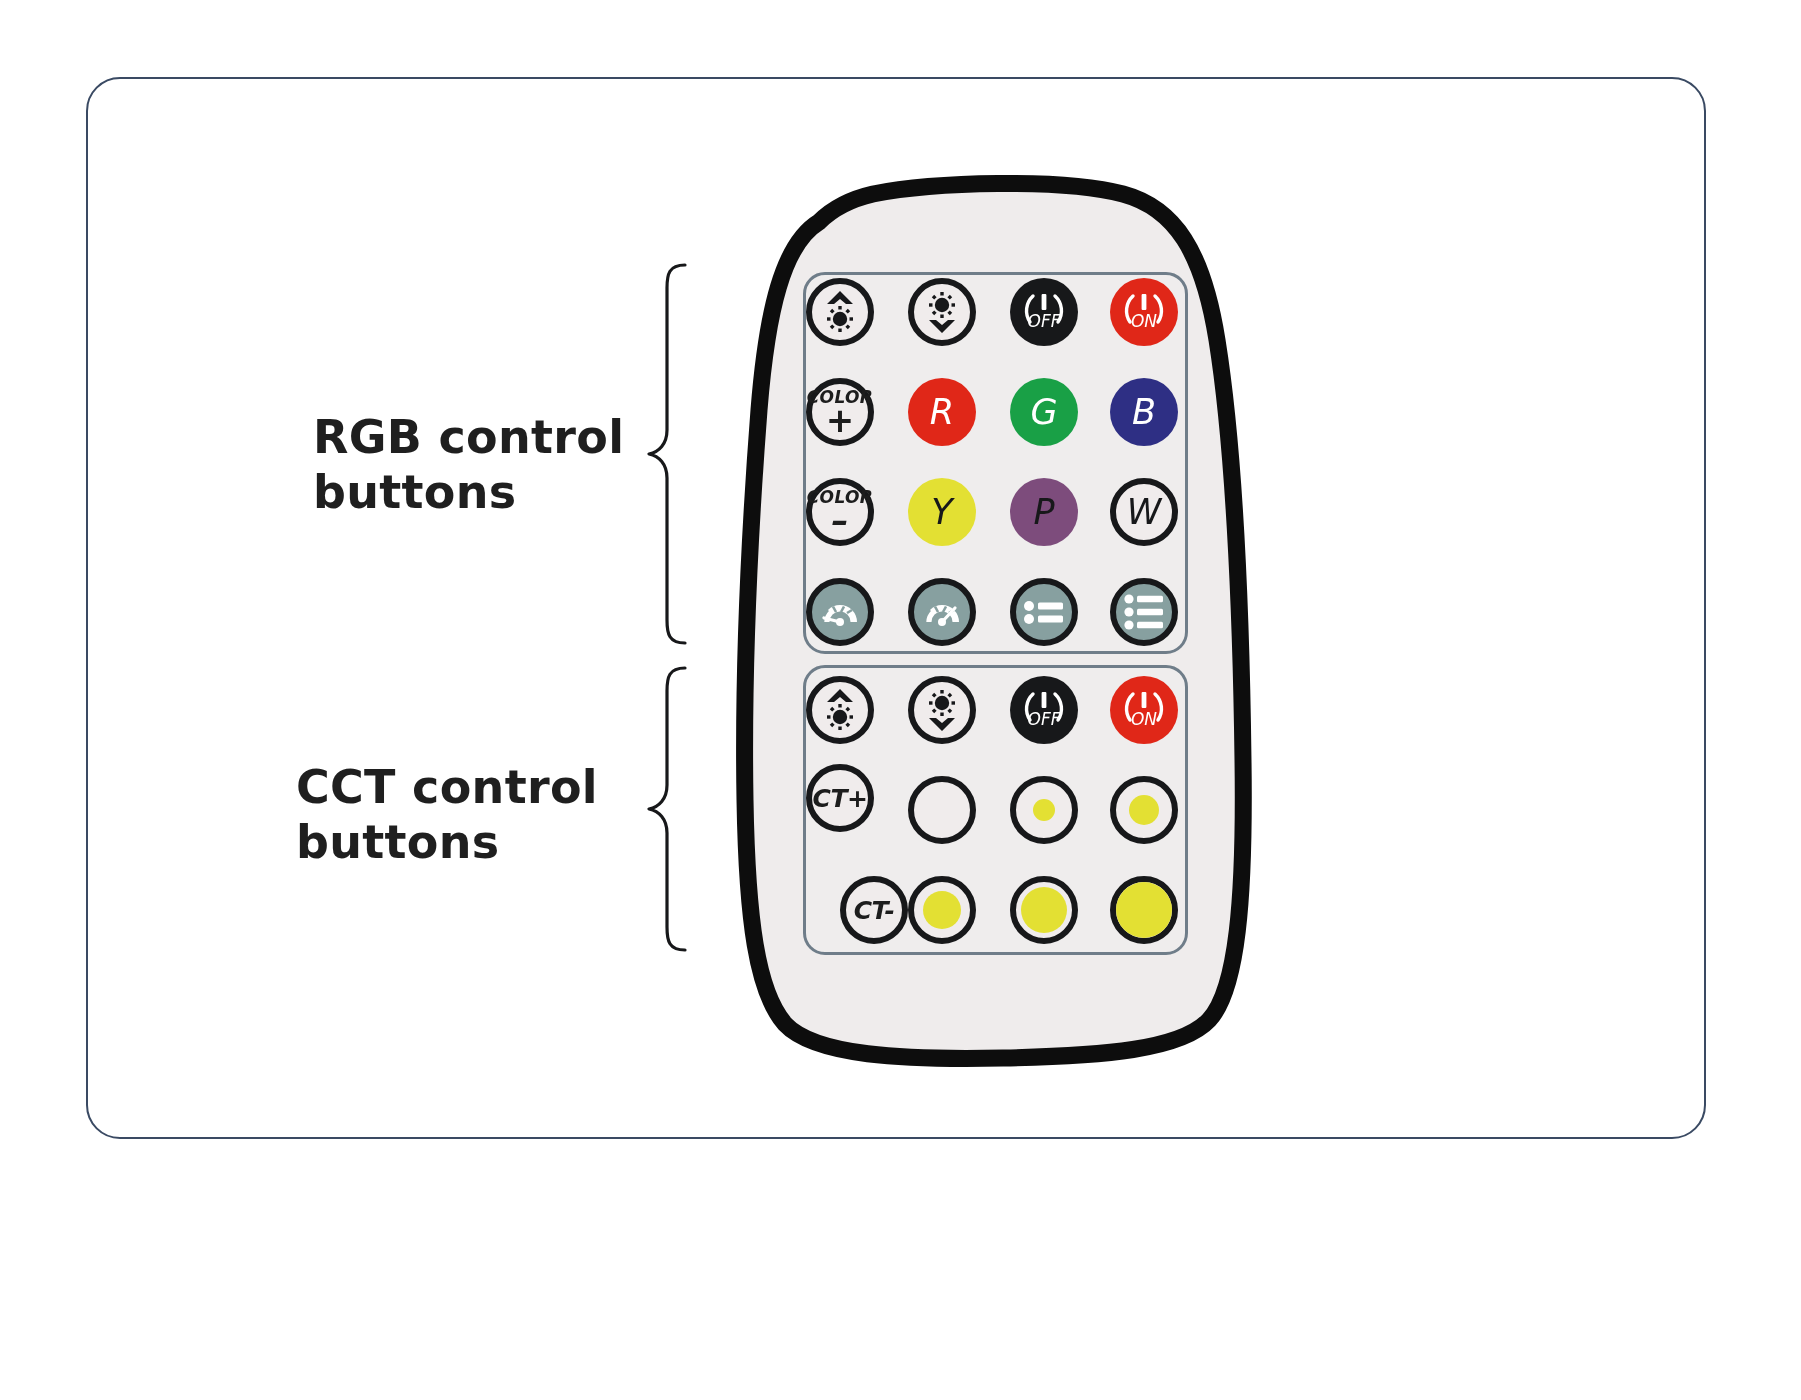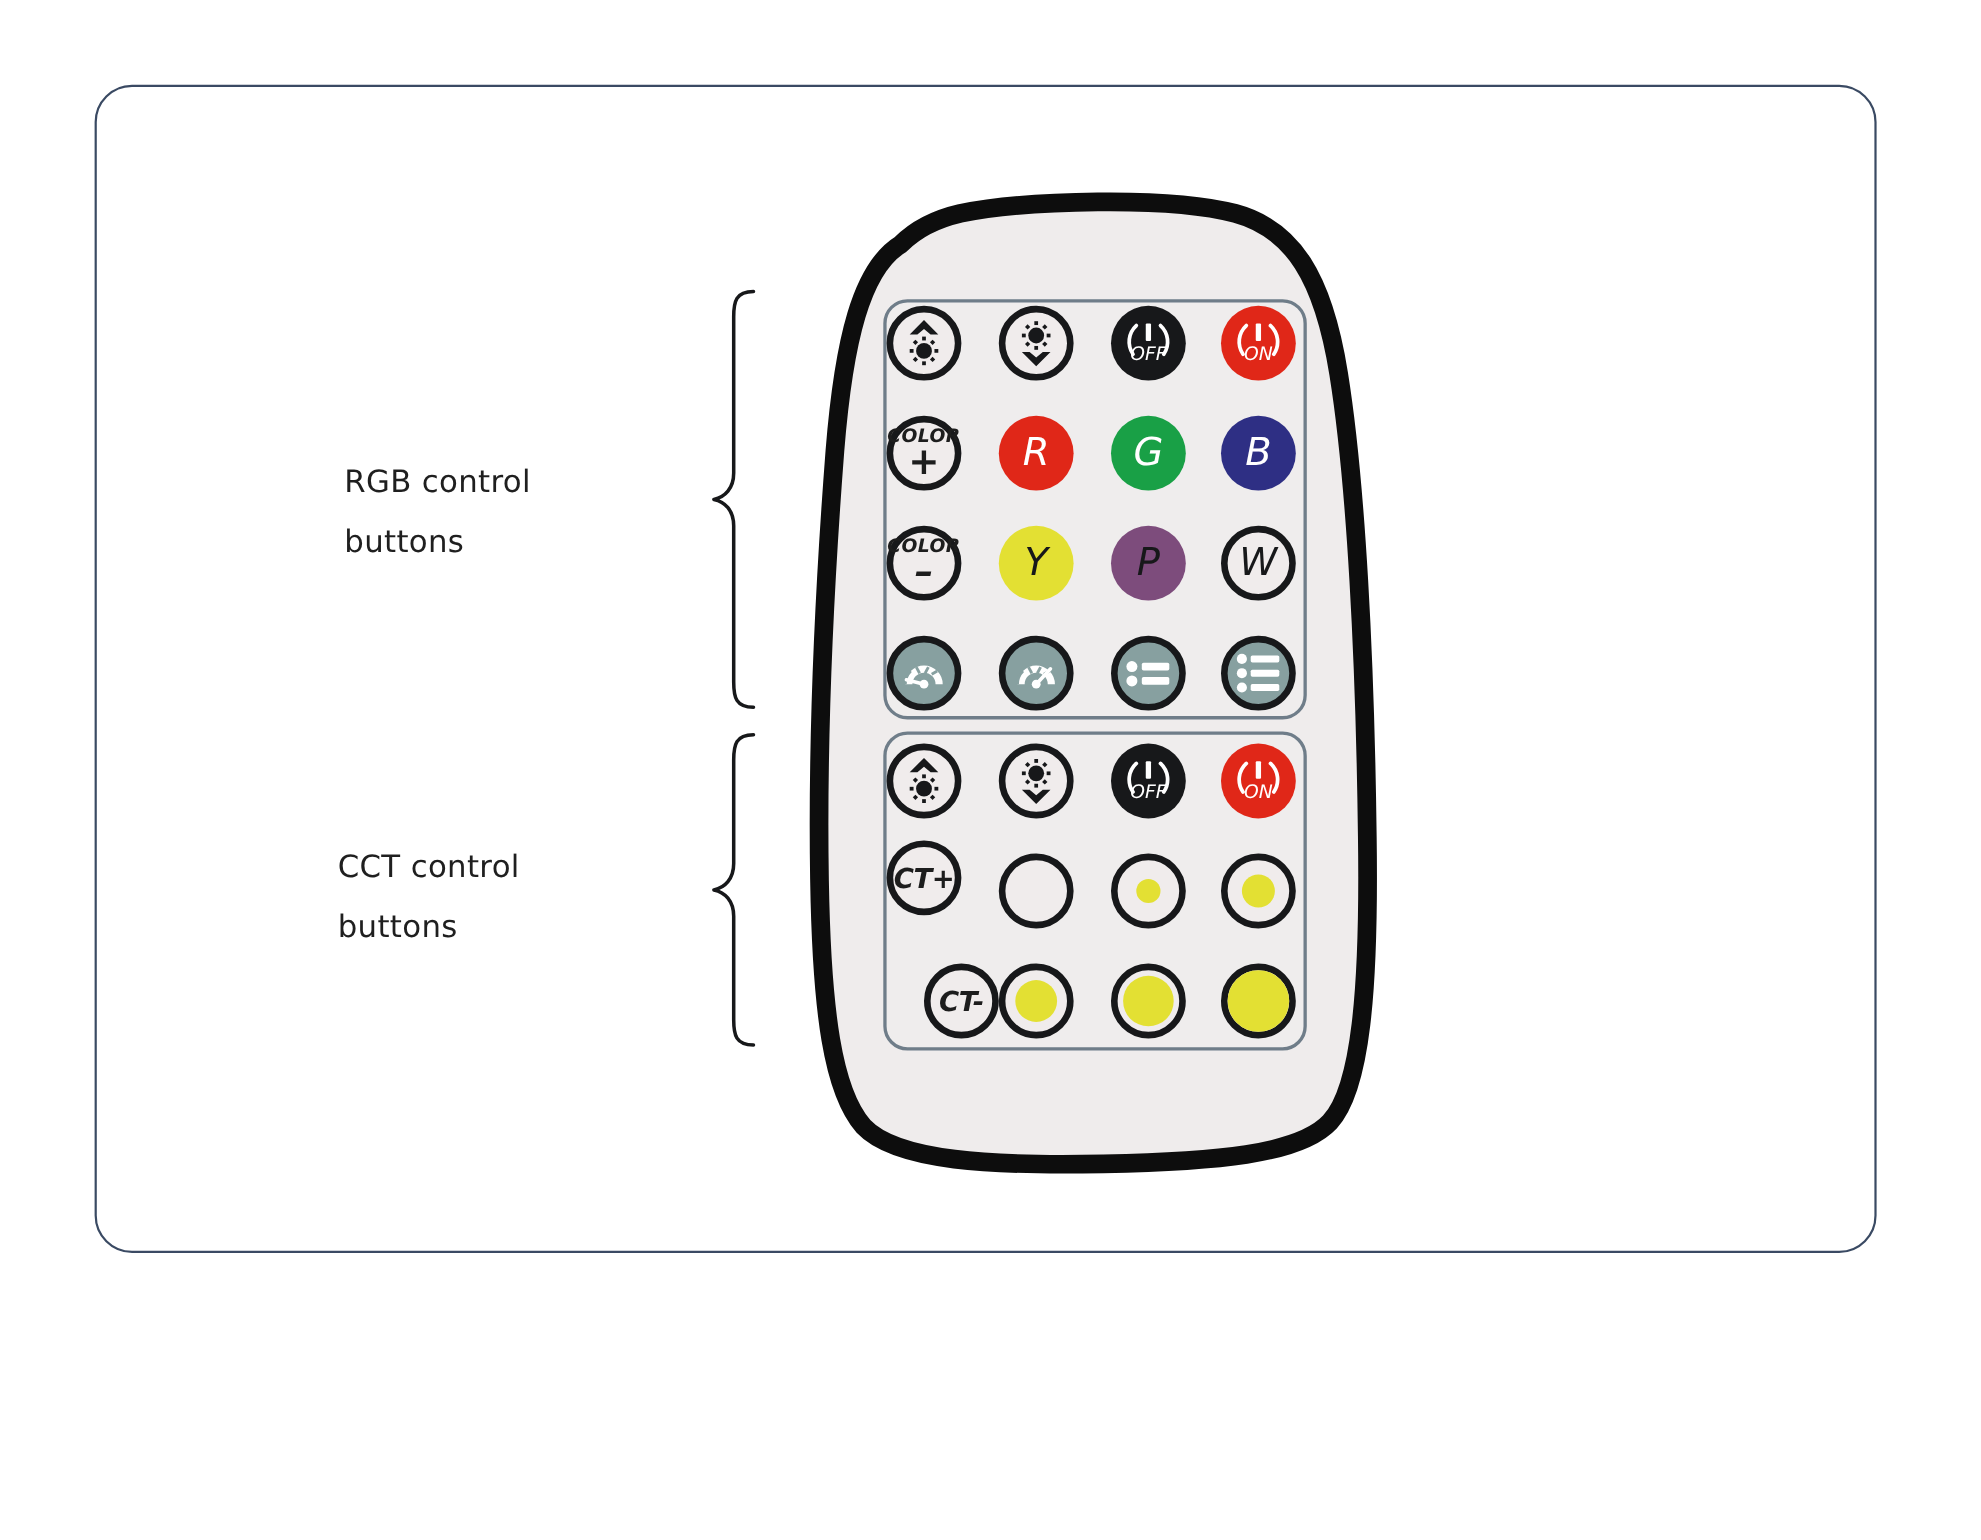--- a/index.html
+++ b/index.html
@@ -13,30 +13,30 @@
   #card{
     position:absolute;left:86px;top:77px;width:1620px;height:1062px;
     border:2px solid #3a4a63;border-radius:34px;background:#ffffff;
     box-sizing:border-box;
   }
 
   
   .side-label{
     position:absolute;
     font-family:"DejaVu Sans","Liberation Sans",sans-serif;
-    font-weight:400;
-    font-size:28px;
+    font-weight:700;
+    font-size:46px;
     line-height:55px;
     color:#1f1f1f;
     letter-spacing:.3px;
     white-space:pre-line;
     text-align:left;
   }
   #label-rgb{left:313px;top:410px;width:320px;}
-  #label-cct{left:307px;top:760px;width:320px;}
+  #label-cct{left:296px;top:760px;width:320px;}
 
   
   .brace{position:absolute;}
   #brace-rgb{left:645px;top:262px;}
   #brace-cct{left:645px;top:665px;}
 
   
   #remote{
     position:absolute;left:723px;top:160px;width:545px;height:900px;
   }

